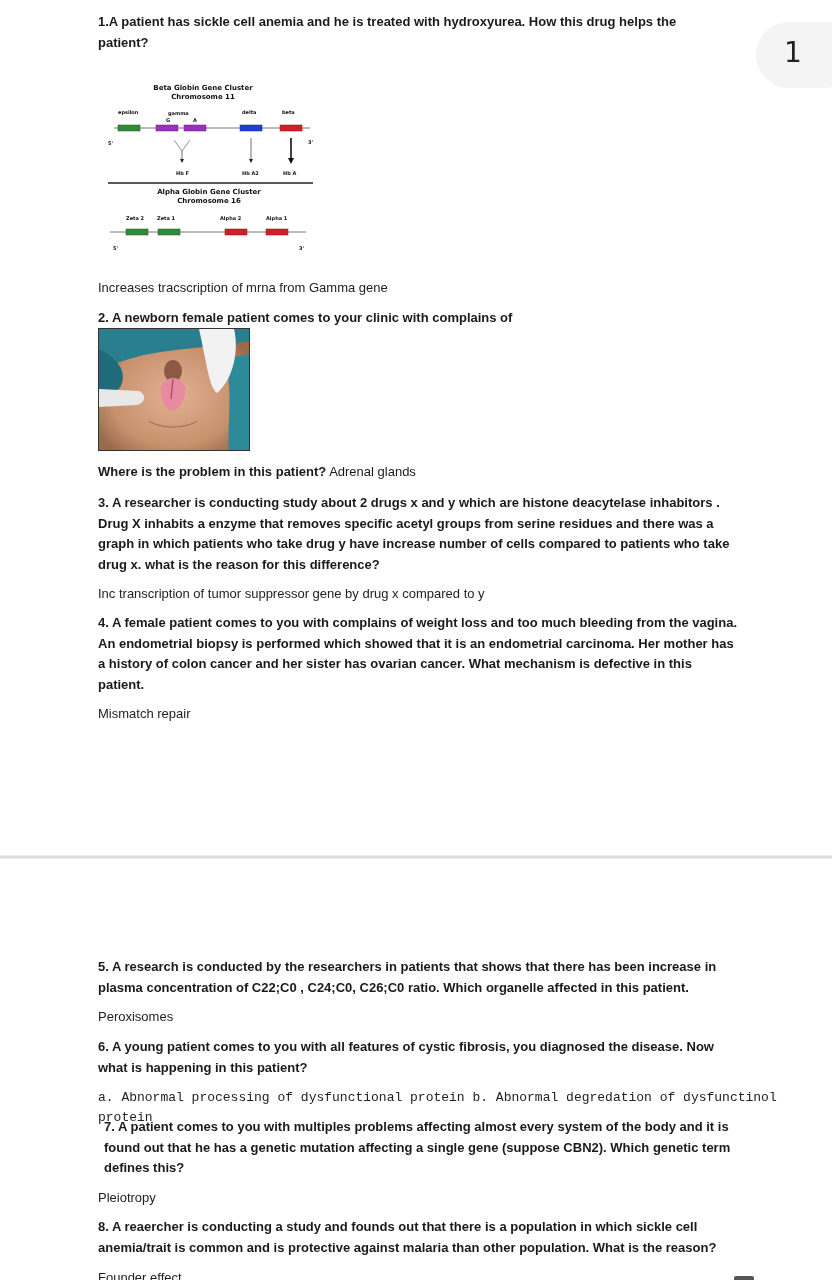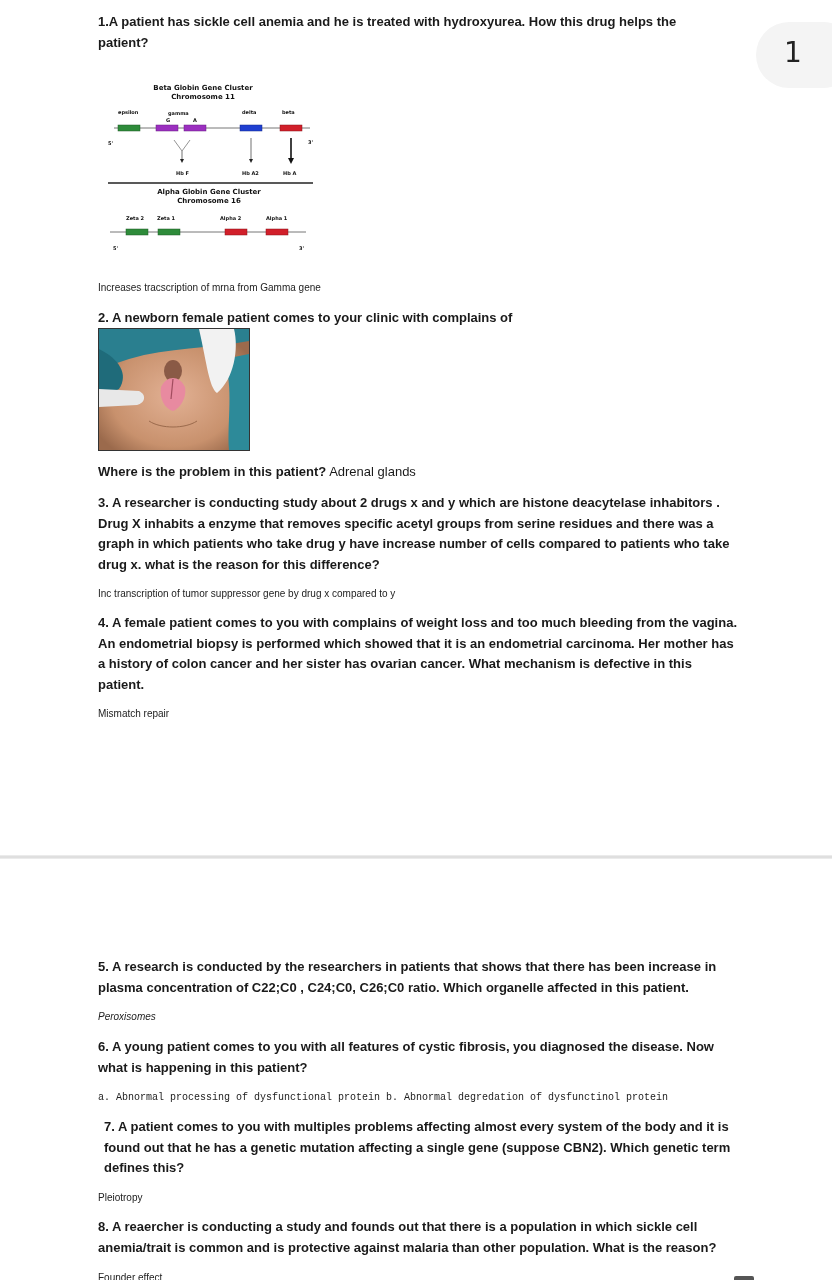--- a/index.html
+++ b/index.html
@@ -9,21 +9,21 @@
       font-family: "Liberation Sans", "DejaVu Sans", sans-serif;
     }
     .page { position: absolute; left: 0; width: 832px; background: #fff; }
     .page1 { top: 0; height: 856px; }
     .page-sep {
       position: absolute; left: 0; top: 855px; width: 832px; height: 4px;
       background: linear-gradient(#f1f1f1, #d9d9d9 50%, #f1f1f1);
     }
     .page2 { top: 859px; height: 536px; }
     .q { position: absolute; left: 98px; width: 640px; font-size: 13px; line-height: 20.5px; font-weight: bold; color: #1a1a1a; margin: 0; }
-    .a { position: absolute; left: 98px; width: 640px; font-size: 10px; line-height: 20px; color: #222; margin: 0; }
+    .a { position: absolute; left: 98px; width: 640px; font-size: 13px; line-height: 20px; color: #222; margin: 0; }
     .a-inline { font-weight: normal; text-align: right; }
     .page-badge {
       position: absolute; left: 756px; top: 22px; width: 100px; height: 66px;
       border-radius: 33px; background: #f4f4f4;
     }
     .page-badge span {
       position: absolute; left: 28px; top: 14px; font-size: 28px; color: #222;
       font-family: "DejaVu Sans", sans-serif;
     }
     .diagram { position: absolute; left: 106px; top: 80px; width: 210px; height: 180px; }
@@ -135,21 +135,21 @@
   <p class="a" style="top:584px;">Inc transcription of tumor suppressor gene by drug x compared to y</p>
 
   <p class="q" style="top:613px;">4. A female patient comes to you with complains of weight loss and too much bleeding from the vagina. An endometrial biopsy is performed which showed that it is an endometrial carcinoma. Her mother has a history of colon cancer and her sister has ovarian cancer. What mechanism is defective in this patient.</p>
   <p class="a" style="top:704px;">Mismatch repair</p>
 </div>
 
 <div class="page-sep"></div>
 
 <div class="page page2">
   <p class="q" style="top:98px;">5. A research is conducted by the researchers in patients that shows that there has been increase in plasma concentration of C22;C0 , C24;C0, C26;C0 ratio. Which organelle affected in this patient.</p>
-  <p class="a" style="top:148px;font-style:italic;">Peroxisomes</p>
+  <p class="a" style="top:148px;">Peroxisomes</p>
 
   <p class="q" style="top:178px;">6. A young patient comes to you with all features of cystic fibrosis, you diagnosed the disease. Now what is happening in this patient?</p>
   <p class="a" style="top:229px; width:680px;font-family:Liberation Mono, monospace;">a. Abnormal processing of dysfunctional protein b. Abnormal degredation of dysfunctinol protein</p>
 
   <p class="q" style="top:258px;margin-left:6px;">7. A patient comes to you with multiples problems affecting almost every system of the body and it is found out that he has a genetic mutation affecting a single gene (suppose CBN2). Which genetic term defines this?</p>
   <p class="a" style="top:329px;">Pleiotropy</p>
 
   <p class="q" style="top:358px;">8. A reaercher is conducting a study and founds out that there is a population in which sickle cell anemia/trait is common and is protective against malaria than other population. What is the reason?</p>
   <p class="a" style="top:409px;">Founder effect</p>
 </div>

